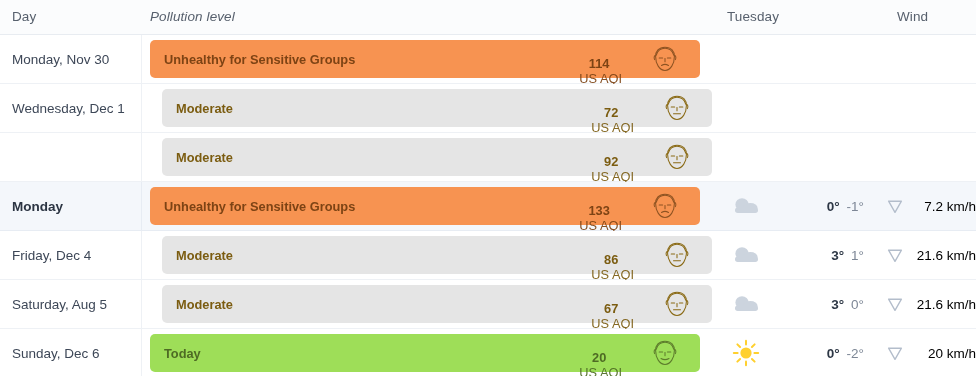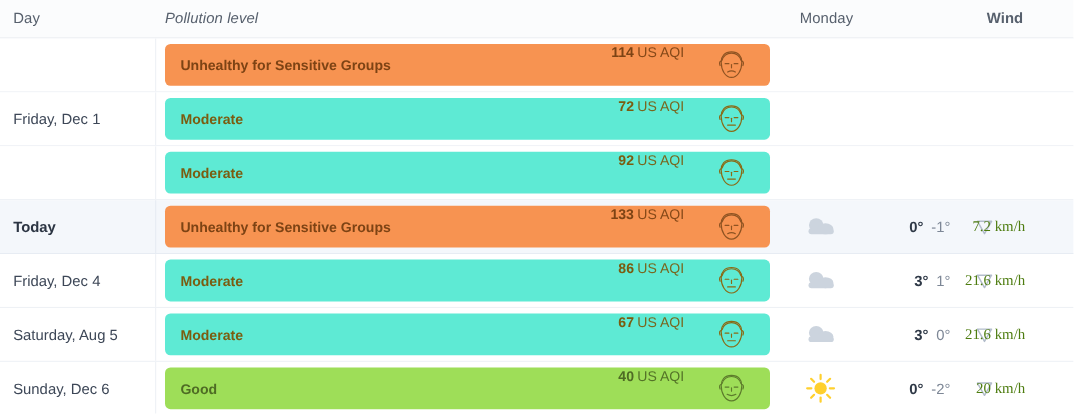--- a/index.html
+++ b/index.html
@@ -21,21 +21,21 @@
   .th{
     position:absolute;top:9px;
     font-size:13.5px;color:#57606d;
     white-space:nowrap;
     letter-spacing:.1px;
   }
   .th-day{left:12px;}
   .th-poll{left:150px;font-style:italic;}
   .th-weather{left:727px;}
   .th-temp{left:804px;margin-top:35px;}
-  .th-wind{left:897px;font-weight:bold;}
+  .th-wind{left:897px;}
 
   
   .rows{position:relative;}
   .row{
     position:relative;
     height:48px;
     border-bottom:1px solid #eef1f5;
     background:#ffffff;
   }
   .row.today{background:#f4f7fb;border-bottom:1px solid #e7ecf3;}
@@ -62,36 +62,37 @@
     border-radius:5px;
     box-sizing:border-box;
   }
   .bar .cat{
     position:absolute;left:14px;top:0;height:38px;
     display:flex;align-items:center;
     font-size:12.8px;font-weight:bold;
     white-space:nowrap;
   }
   .bar .aqi{
-    position:absolute;right:78px;top:0;height:38px;
-    display:flex;
+    position:absolute;right:78px;top:16px;height:38px;
+    display:flex;align-items:center;
     font-size:12.8px;
     white-space:nowrap;
+    flex-direction:column;
   }
   .bar .aqi b{font-weight:bold;margin-right:3px;}
   .bar .aqi span{font-weight:normal;opacity:.92;}
   .bar .face{
     position:absolute;right:20px;top:5px;
     width:30px;height:28px;
   }
 
   
   .lvl-good{background:#9ede58;}
   .lvl-good .cat,.lvl-good .aqi{color:#4e6b24;}
-  .lvl-moderate{background:#5eead4;}
+  .lvl-moderate{background:#e5e5e5;margin-left:12px;}
   .lvl-moderate .cat,.lvl-moderate .aqi{color:#7b5c10;}
   .lvl-usg{background:#f79351;}
   .lvl-usg .cat,.lvl-usg .aqi{color:#7d4314;}
 
   
   .wx{
     position:absolute;left:724px;top:0;height:48px;
     width:44px;
     display:flex;align-items:center;justify-content:center;
   }
@@ -102,42 +103,43 @@
     font-size:13.5px;white-space:nowrap;
   }
   .temp .hi{font-weight:bold;color:#2e3846;margin-right:7px;}
   .temp .lo{color:#7d8796;}
   .windicon{
     position:absolute;left:884px;top:0;height:48px;
     width:22px;
     display:flex;align-items:center;justify-content:center;
   }
   .windval{
-    position:absolute;left:870px;top:0;height:48px;
+    position:absolute;left:914px;top:0;height:48px;
     width:62px;
     display:flex;align-items:center;justify-content:flex-end;
-    font-size:13.5px;color:#4d7c0f;white-space:nowrap;font-family:Liberation Serif, serif;
+    font-size:13.5px;color:#000000;white-space:nowrap;
   }
   svg{display:block;overflow:visible;}
 </style>
 </head>
 <body>
 
 <div class="wrap">
 
   <div class="thead">
     <div class="th th-day">Day</div>
     <div class="th th-poll">Pollution level</div>
-    <div class="th th-weather">Monday</div>
+    <div class="th th-weather">Tuesday</div>
     <div class="th th-temp">Temperature</div>
     <div class="th th-wind">Wind</div>
   </div>
 
   <div class="rows" id="rows">
       <div class="row">
+        <div class="dayname">Monday, Nov 30</div>
         <div class="vdiv"></div>
         <div class="bar lvl-usg">
           <div class="cat">Unhealthy for Sensitive Groups</div>
           <div class="aqi">
             <b>114</b>
             <span>US AQI</span>
           </div>
           <div class="face">
             <svg width="30" height="28" viewBox="0 0 30 28" stroke="#8e5322" stroke-width="1.05" fill="none" stroke-linecap="round">
               <path d="M15 2.2 C8.6 2.2 5.6 6.4 5.6 11.4 C5.6 18.6 9.4 25.4 15 25.4 C20.6 25.4 24.4 18.6 24.4 11.4 C24.4 6.4 21.4 2.2 15 2.2 Z"></path>
@@ -146,21 +148,21 @@
               <path d="M24.1 10.6 C25.7 10.2 26.4 12.4 25.4 14.6"></path>
               <path d="M9.2 12.9 h3.4"></path>
               <path d="M17.4 12.9 h3.4"></path>
               <path d="M15 13.6 v3.1"></path>
               <path d="M11.5 20.5 q3.5 -2.2 7 0" fill="none"></path>
             </svg>
           </div>
         </div>
       </div>
       <div class="row">
-        <div class="dayname">Friday, Dec 1</div>
+        <div class="dayname">Wednesday, Dec 1</div>
         <div class="vdiv"></div>
         <div class="bar lvl-moderate">
           <div class="cat">Moderate</div>
           <div class="aqi">
             <b>72</b>
             <span>US AQI</span>
           </div>
           <div class="face">
             <svg width="30" height="28" viewBox="0 0 30 28" stroke="#8a6a15" stroke-width="1.05" fill="none" stroke-linecap="round">
               <path d="M15 2.2 C8.6 2.2 5.6 6.4 5.6 11.4 C5.6 18.6 9.4 25.4 15 25.4 C20.6 25.4 24.4 18.6 24.4 11.4 C24.4 6.4 21.4 2.2 15 2.2 Z"></path>
@@ -191,21 +193,21 @@
               <path d="M24.1 10.6 C25.7 10.2 26.4 12.4 25.4 14.6"></path>
               <path d="M9.2 12.9 h3.4"></path>
               <path d="M17.4 12.9 h3.4"></path>
               <path d="M15 13.6 v3.1"></path>
               <path d="M11.5 19.8 h7" fill="none"></path>
             </svg>
           </div>
         </div>
       </div>
       <div class="row today">
-        <div class="dayname">Today</div>
+        <div class="dayname">Monday</div>
         <div class="vdiv"></div>
         <div class="bar lvl-usg">
           <div class="cat">Unhealthy for Sensitive Groups</div>
           <div class="aqi">
             <b>133</b>
             <span>US AQI</span>
           </div>
           <div class="face">
             <svg width="30" height="28" viewBox="0 0 30 28" stroke="#8e5322" stroke-width="1.05" fill="none" stroke-linecap="round">
               <path d="M15 2.2 C8.6 2.2 5.6 6.4 5.6 11.4 C5.6 18.6 9.4 25.4 15 25.4 C20.6 25.4 24.4 18.6 24.4 11.4 C24.4 6.4 21.4 2.2 15 2.2 Z"></path>
@@ -314,23 +316,23 @@
           <svg width="18" height="18" viewBox="0 0 18 18" stroke="#b3bdcb" stroke-width="1.35" fill="none" stroke-linejoin="round" stroke-linecap="round">
             <path d="M2.6 4.2 L15.4 4.2 L9 15.4 Z"></path>
           </svg>
         </div>
         <div class="windval">21.6 km/h</div>
       </div>
       <div class="row">
         <div class="dayname">Sunday, Dec 6</div>
         <div class="vdiv"></div>
         <div class="bar lvl-good">
-          <div class="cat">Good</div>
-          <div class="aqi">
-            <b>40</b>
+          <div class="cat">Today</div>
+          <div class="aqi">
+            <b>20</b>
             <span>US AQI</span>
           </div>
           <div class="face">
             <svg width="30" height="28" viewBox="0 0 30 28" stroke="#5d7c2c" stroke-width="1.05" fill="none" stroke-linecap="round">
               <path d="M15 2.2 C8.6 2.2 5.6 6.4 5.6 11.4 C5.6 18.6 9.4 25.4 15 25.4 C20.6 25.4 24.4 18.6 24.4 11.4 C24.4 6.4 21.4 2.2 15 2.2 Z"></path>
               <path d="M6.4 9.8 C7.8 5.2 10.6 3.3 15 3.3 C19.4 3.3 22.2 5.2 23.6 9.8"></path>
               <path d="M5.9 10.6 C4.3 10.2 3.6 12.4 4.6 14.6"></path>
               <path d="M24.1 10.6 C25.7 10.2 26.4 12.4 25.4 14.6"></path>
               <path d="M9.2 12.9 h3.4"></path>
               <path d="M17.4 12.9 h3.4"></path>

